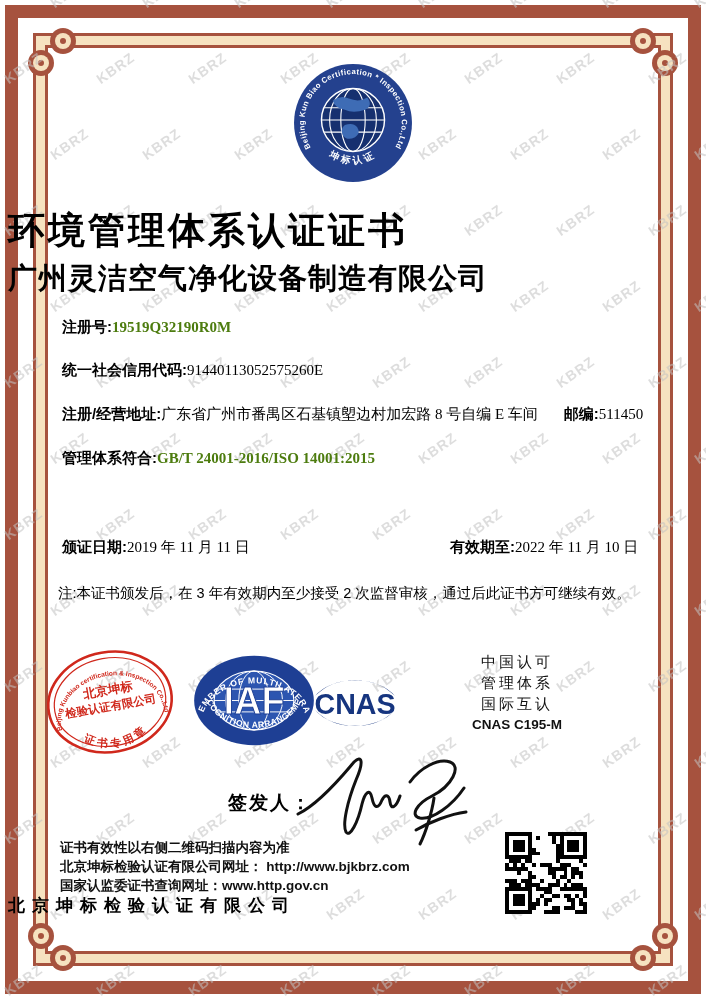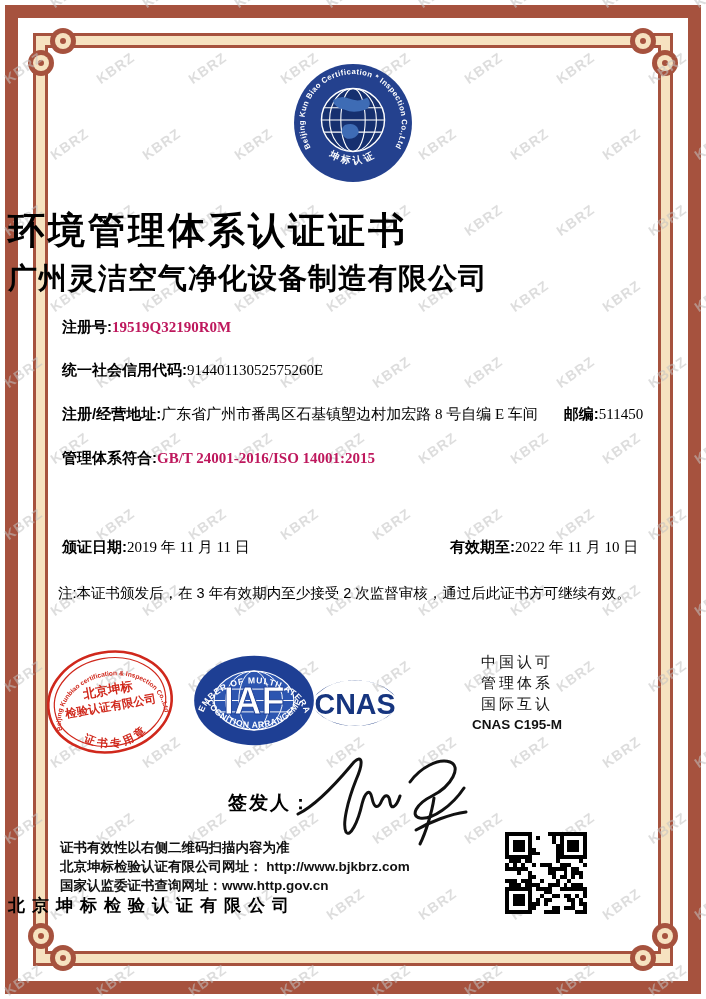--- a/index.html
+++ b/index.html
@@ -19,21 +19,21 @@
       font-size:14px;font-weight:600;letter-spacing:1px;}
   
   .content{position:absolute;inset:0;z-index:3;}
   .abs{position:absolute;}
   .center{left:8px;right:0;text-align:left;}
   .cert-title{top:206px;font-size:37px;font-weight:900;letter-spacing:3px;color:#000;}
   .company{top:259px;font-size:29px;font-weight:700;letter-spacing:1px;color:#000;}
   .row{left:62px;right:55px;font-size:15px;white-space:nowrap;}
   .lab{font-weight:700;color:#000;}
   .val{font-family:"Liberation Serif","DejaVu Serif",serif;color:#000;}
-  .valb{font-family:"Liberation Serif","DejaVu Serif",serif;font-weight:700;color:#be185d;}
+  .valb{font-family:"Liberation Serif","DejaVu Serif",serif;font-weight:700;color:#4d7c0f;}
   .gap{display:inline-block;width:26px;}
   .note{left:58px;top:584px;font-size:14.5px;color:#000;}
   .accr{left:472px;top:651px;line-height:21px;}
   .accr .cn{font-size:15px;letter-spacing:3px;color:#111;text-align:center;}
   .accr .en{font-size:13.5px;font-weight:700;color:#111;letter-spacing:0;}
   .sign-label{left:228px;top:790px;font-size:19px;font-weight:700;letter-spacing:2px;color:#000;}
   .qr-notes{left:60px;top:838px;font-size:13.5px;line-height:19px;font-weight:600;color:#111;}
   .qr{left:505px;top:832px;width:82px;height:82px;display:grid;
       grid-template-columns:repeat(21,1fr);grid-template-rows:repeat(21,1fr);background:#fff;}
   .qr i{display:block;}

